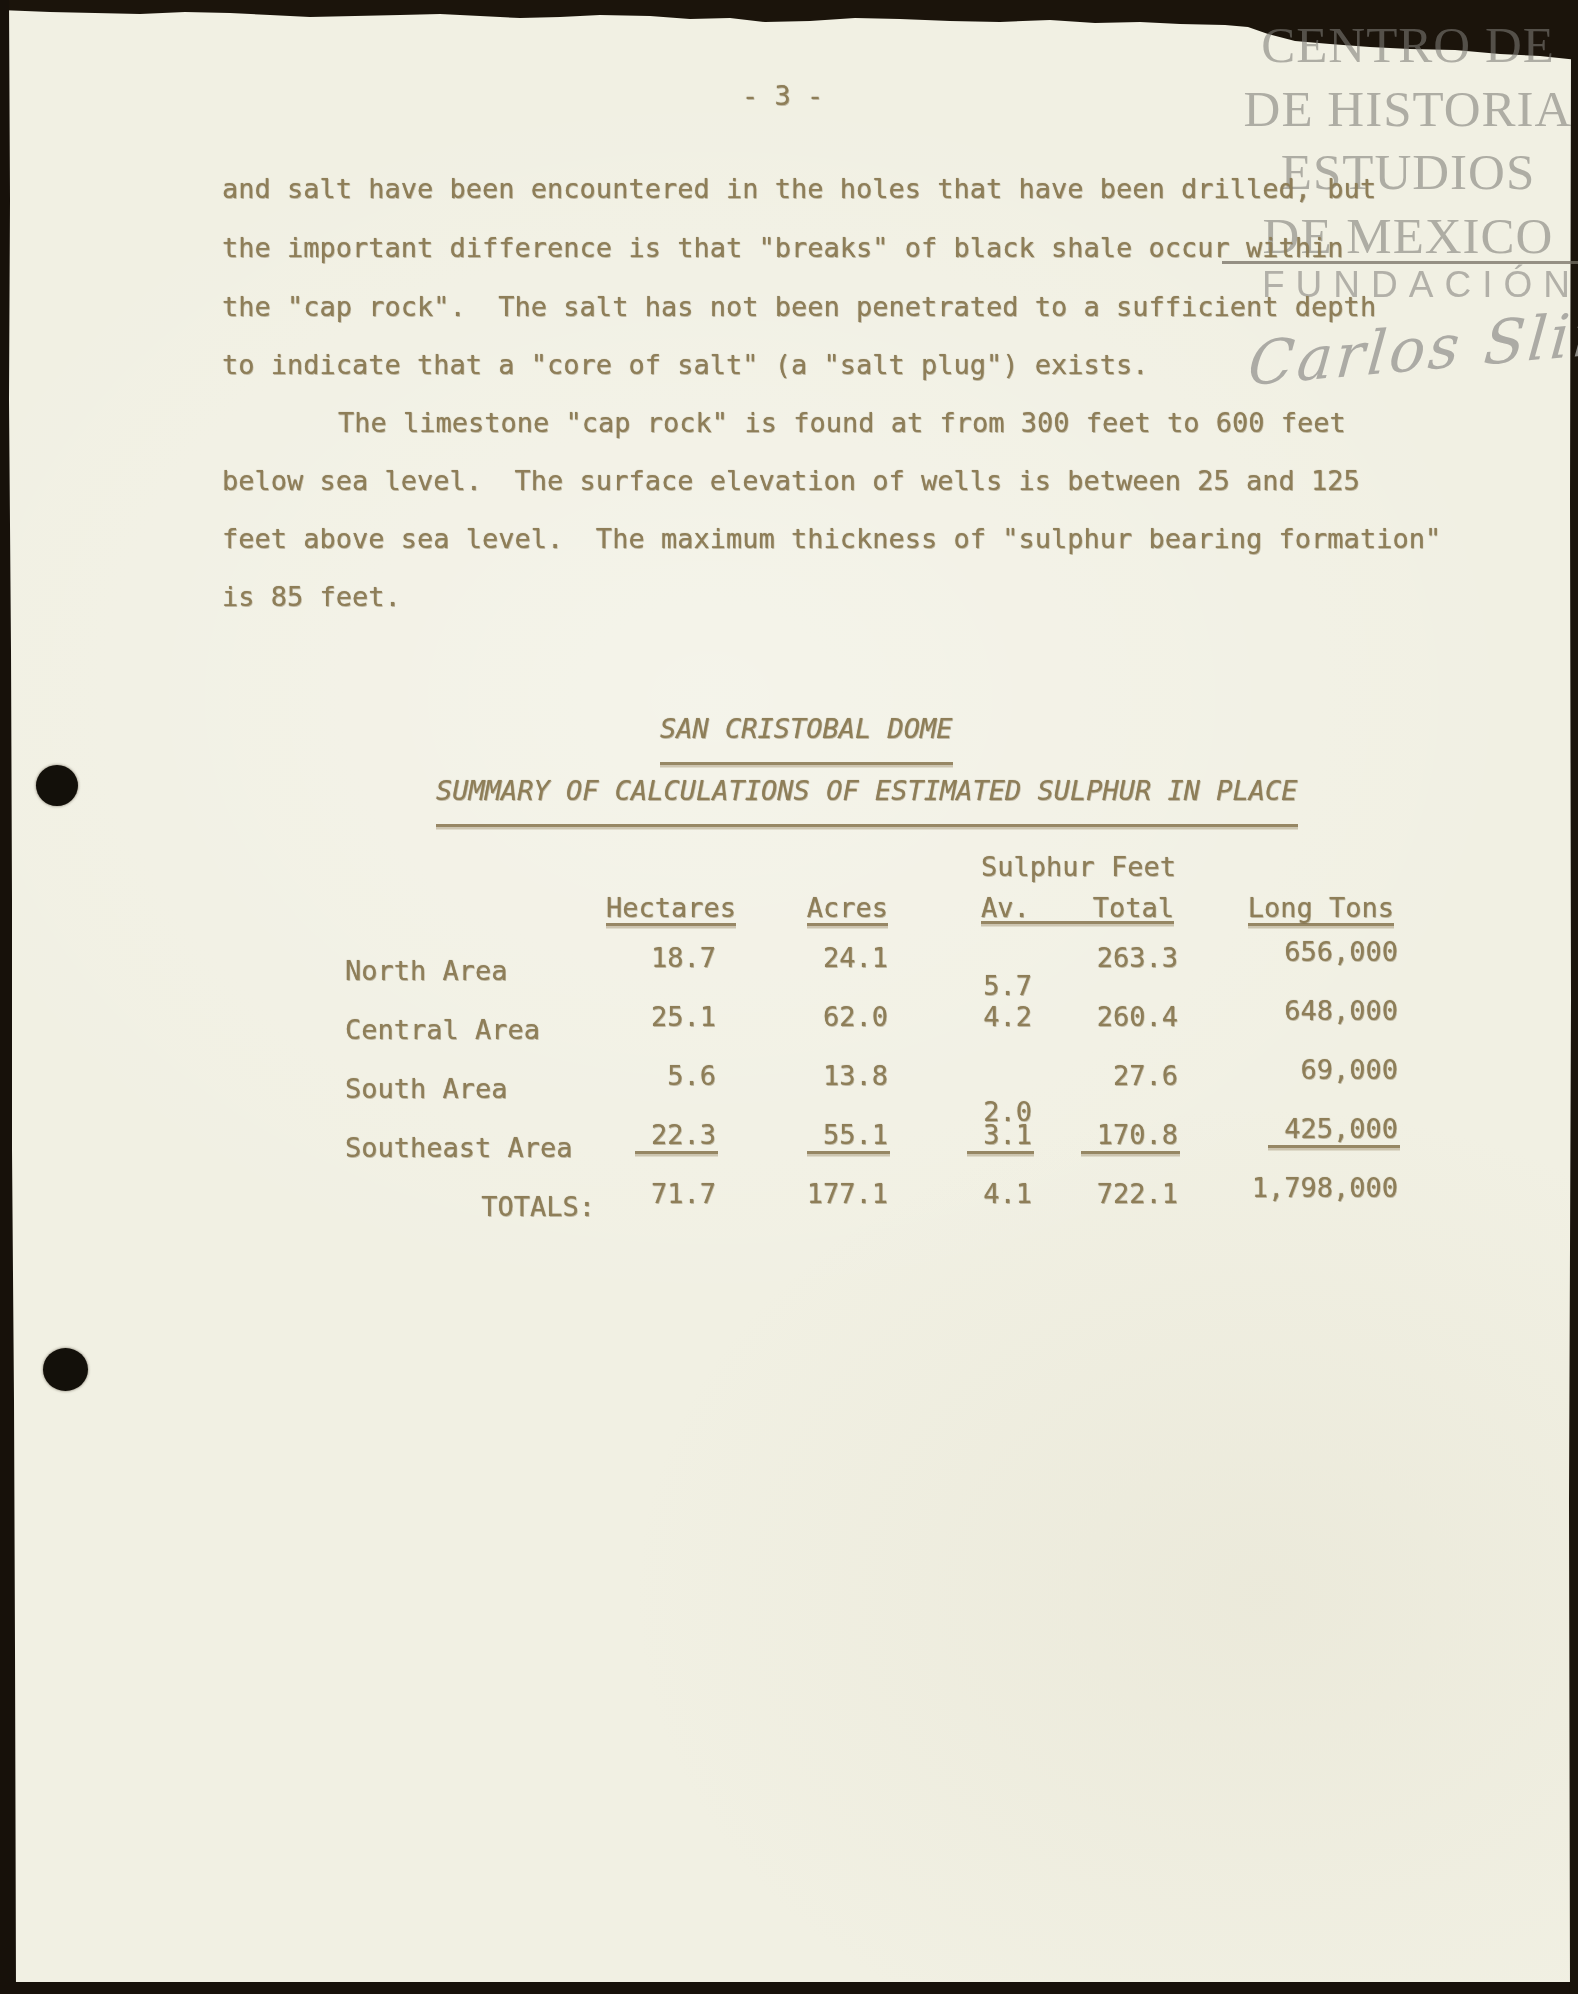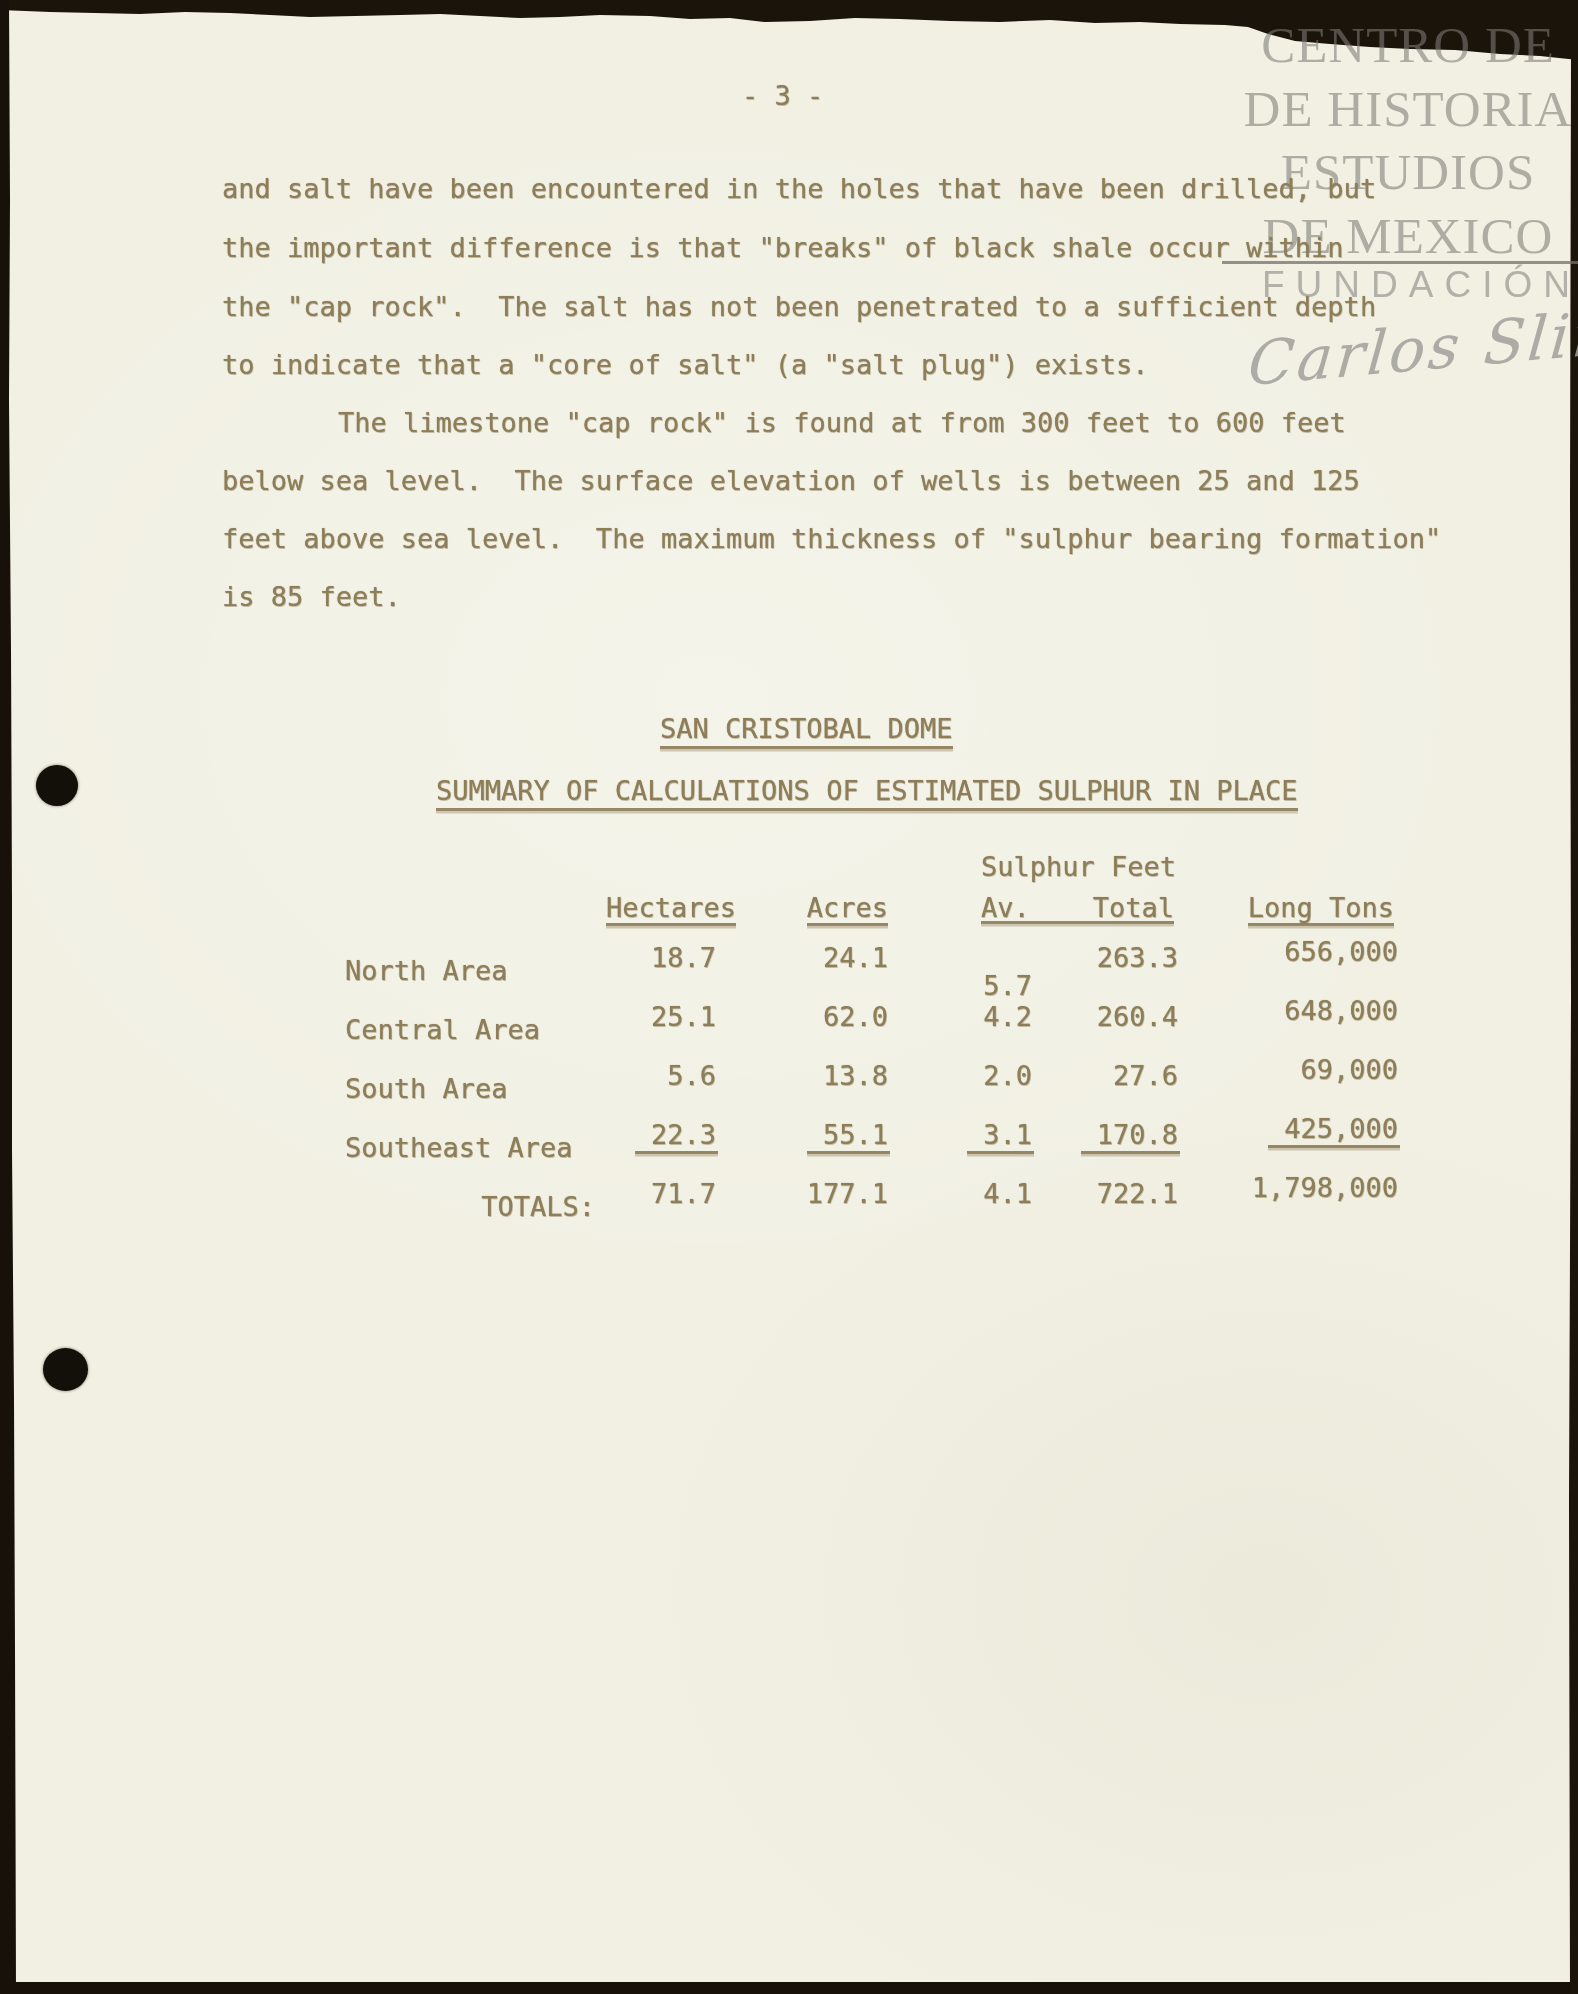--- a/index.html
+++ b/index.html
@@ -33,23 +33,24 @@
     text-shadow:0 0 1px rgba(115,98,62,.55), .7px .7px .6px rgba(115,98,62,.35);
   }
   .body-line{left:222px;}
   .body-line.indent{left:338px;}
   .pagenum{left:742px;top:82px;}
   
   .t-title{left:660px;top:715px;}
   .t-subtitle{left:436px;top:777px;}
   .uline{
     display:inline-block;
-    padding-bottom:4px;
+    padding-bottom:20px;
     border-bottom:3px solid rgba(134,116,78,.85);
     box-shadow:0 2.5px 0 rgba(134,116,78,.35);
+    font-style:italic;
   }
   .hdr{padding-bottom:2px;border-bottom:3px solid rgba(134,116,78,.85);box-shadow:0 2.5px 0 rgba(134,116,78,.35);display:inline-block;}
   .cell{position:absolute;white-space:pre;}
   .num-u{
     display:inline-block;
     padding:0 2px 3px 16px;
     border-bottom:3px solid rgba(134,116,78,.85);
     box-shadow:0 2.5px 0 rgba(134,116,78,.35);
   }
   .group-underline{
@@ -154,21 +155,21 @@
     <div class="tw cell" style="right:690px;top:1003px">62.0</div>
     <div class="tw cell" style="right:546px;top:1003px">4.2</div>
     <div class="tw cell" style="right:400px;top:1003px">260.4</div>
     <div class="tw cell" style="right:180px;top:997px">648,000</div>
   </div>
 
   <div>
     <div class="tw cell" style="left:345px;top:1075px">South Area</div>
     <div class="tw cell" style="right:862px;top:1062px">5.6</div>
     <div class="tw cell" style="right:690px;top:1062px">13.8</div>
-    <div class="tw cell" style="right:546px;top:1062px">2.0</div>
+    <div class="tw cell" style="right:546px;top:1098px">2.0</div>
     <div class="tw cell" style="right:400px;top:1062px">27.6</div>
     <div class="tw cell" style="right:180px;top:1056px">69,000</div>
   </div>
 
   <div>
     <div class="tw cell" style="left:345px;top:1134px">Southeast Area</div>
     <div class="tw cell" style="right:860px;top:1121px"><span class="num-u">22.3</span></div>
     <div class="tw cell" style="right:688px;top:1121px"><span class="num-u">55.1</span></div>
     <div class="tw cell" style="right:544px;top:1121px"><span class="num-u">3.1</span></div>
     <div class="tw cell" style="right:398px;top:1121px"><span class="num-u">170.8</span></div>

